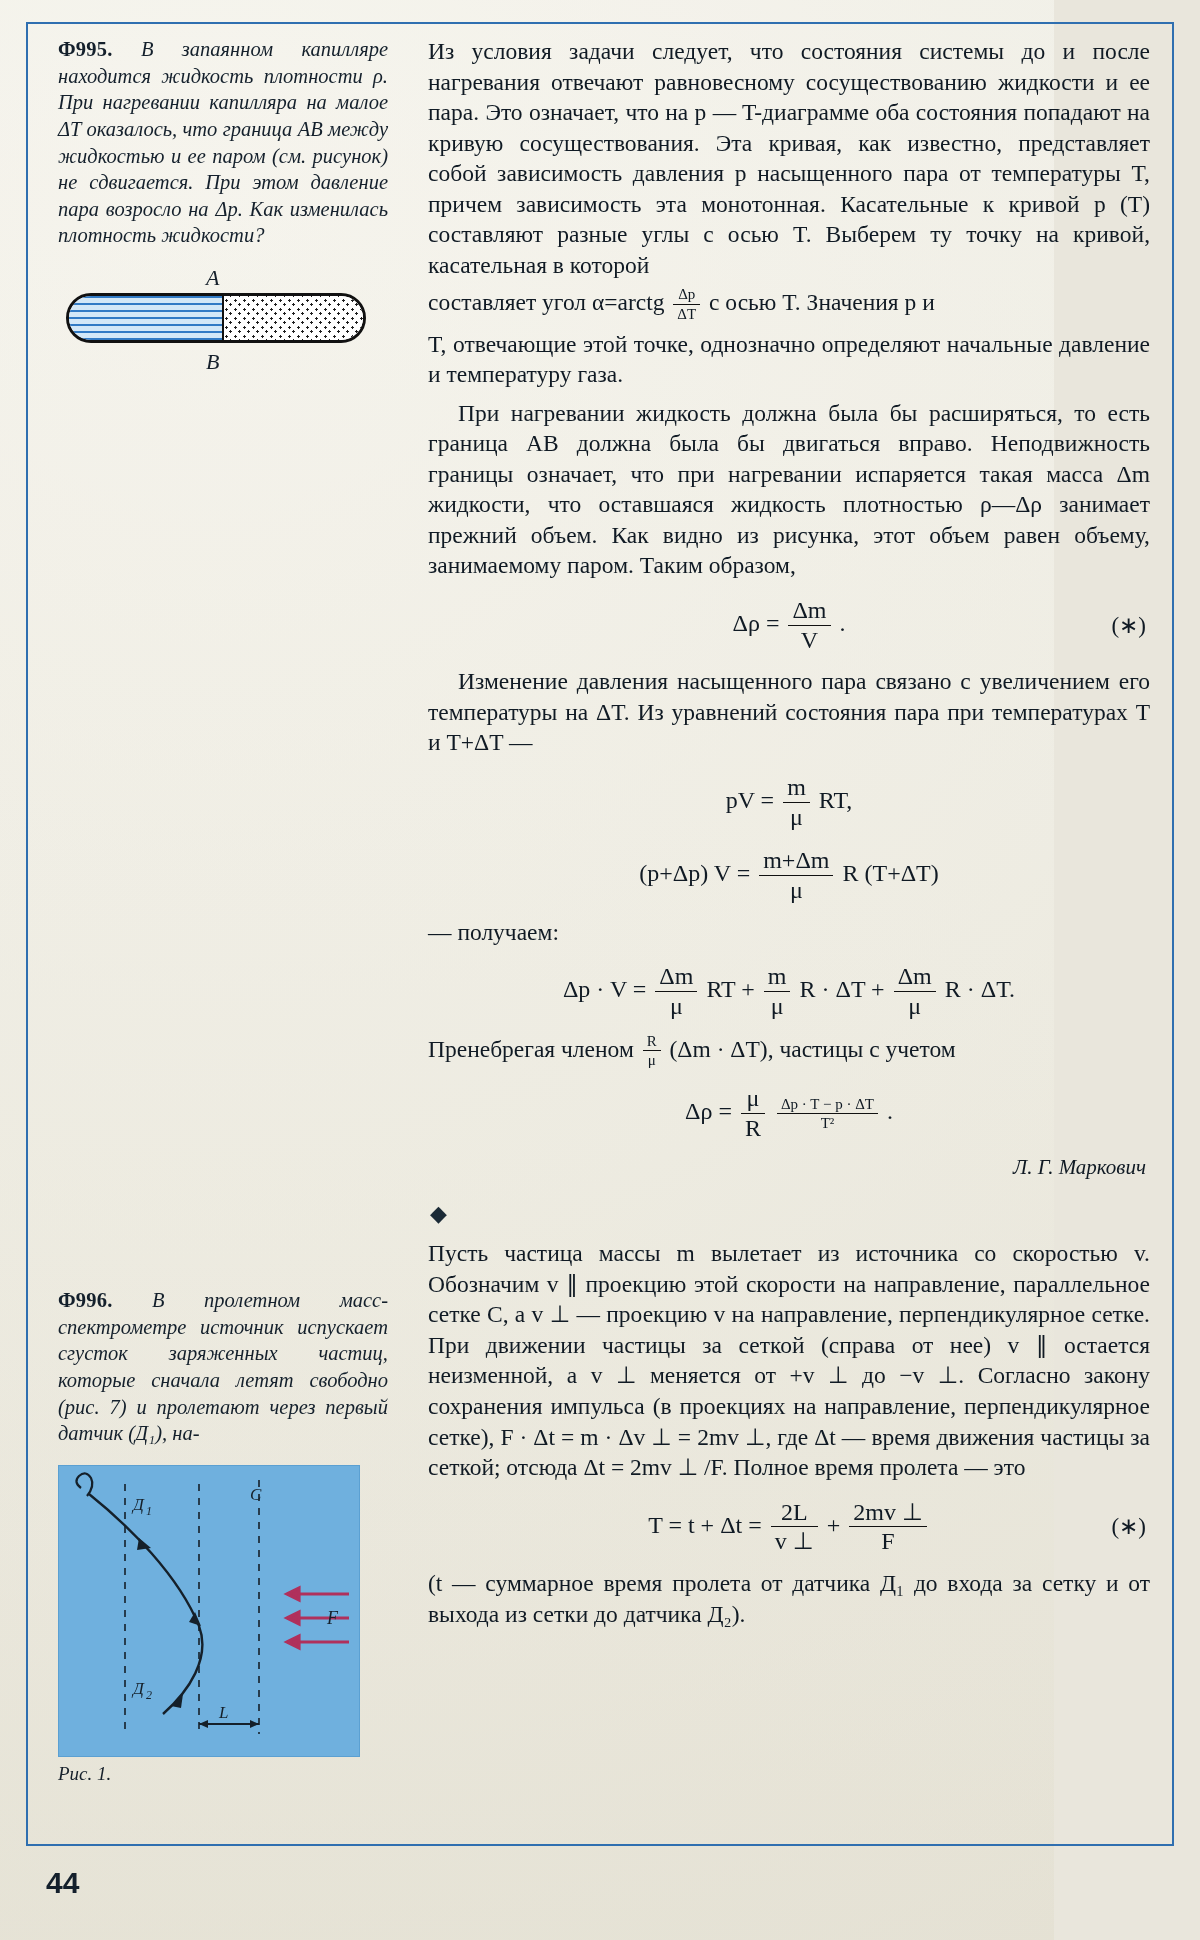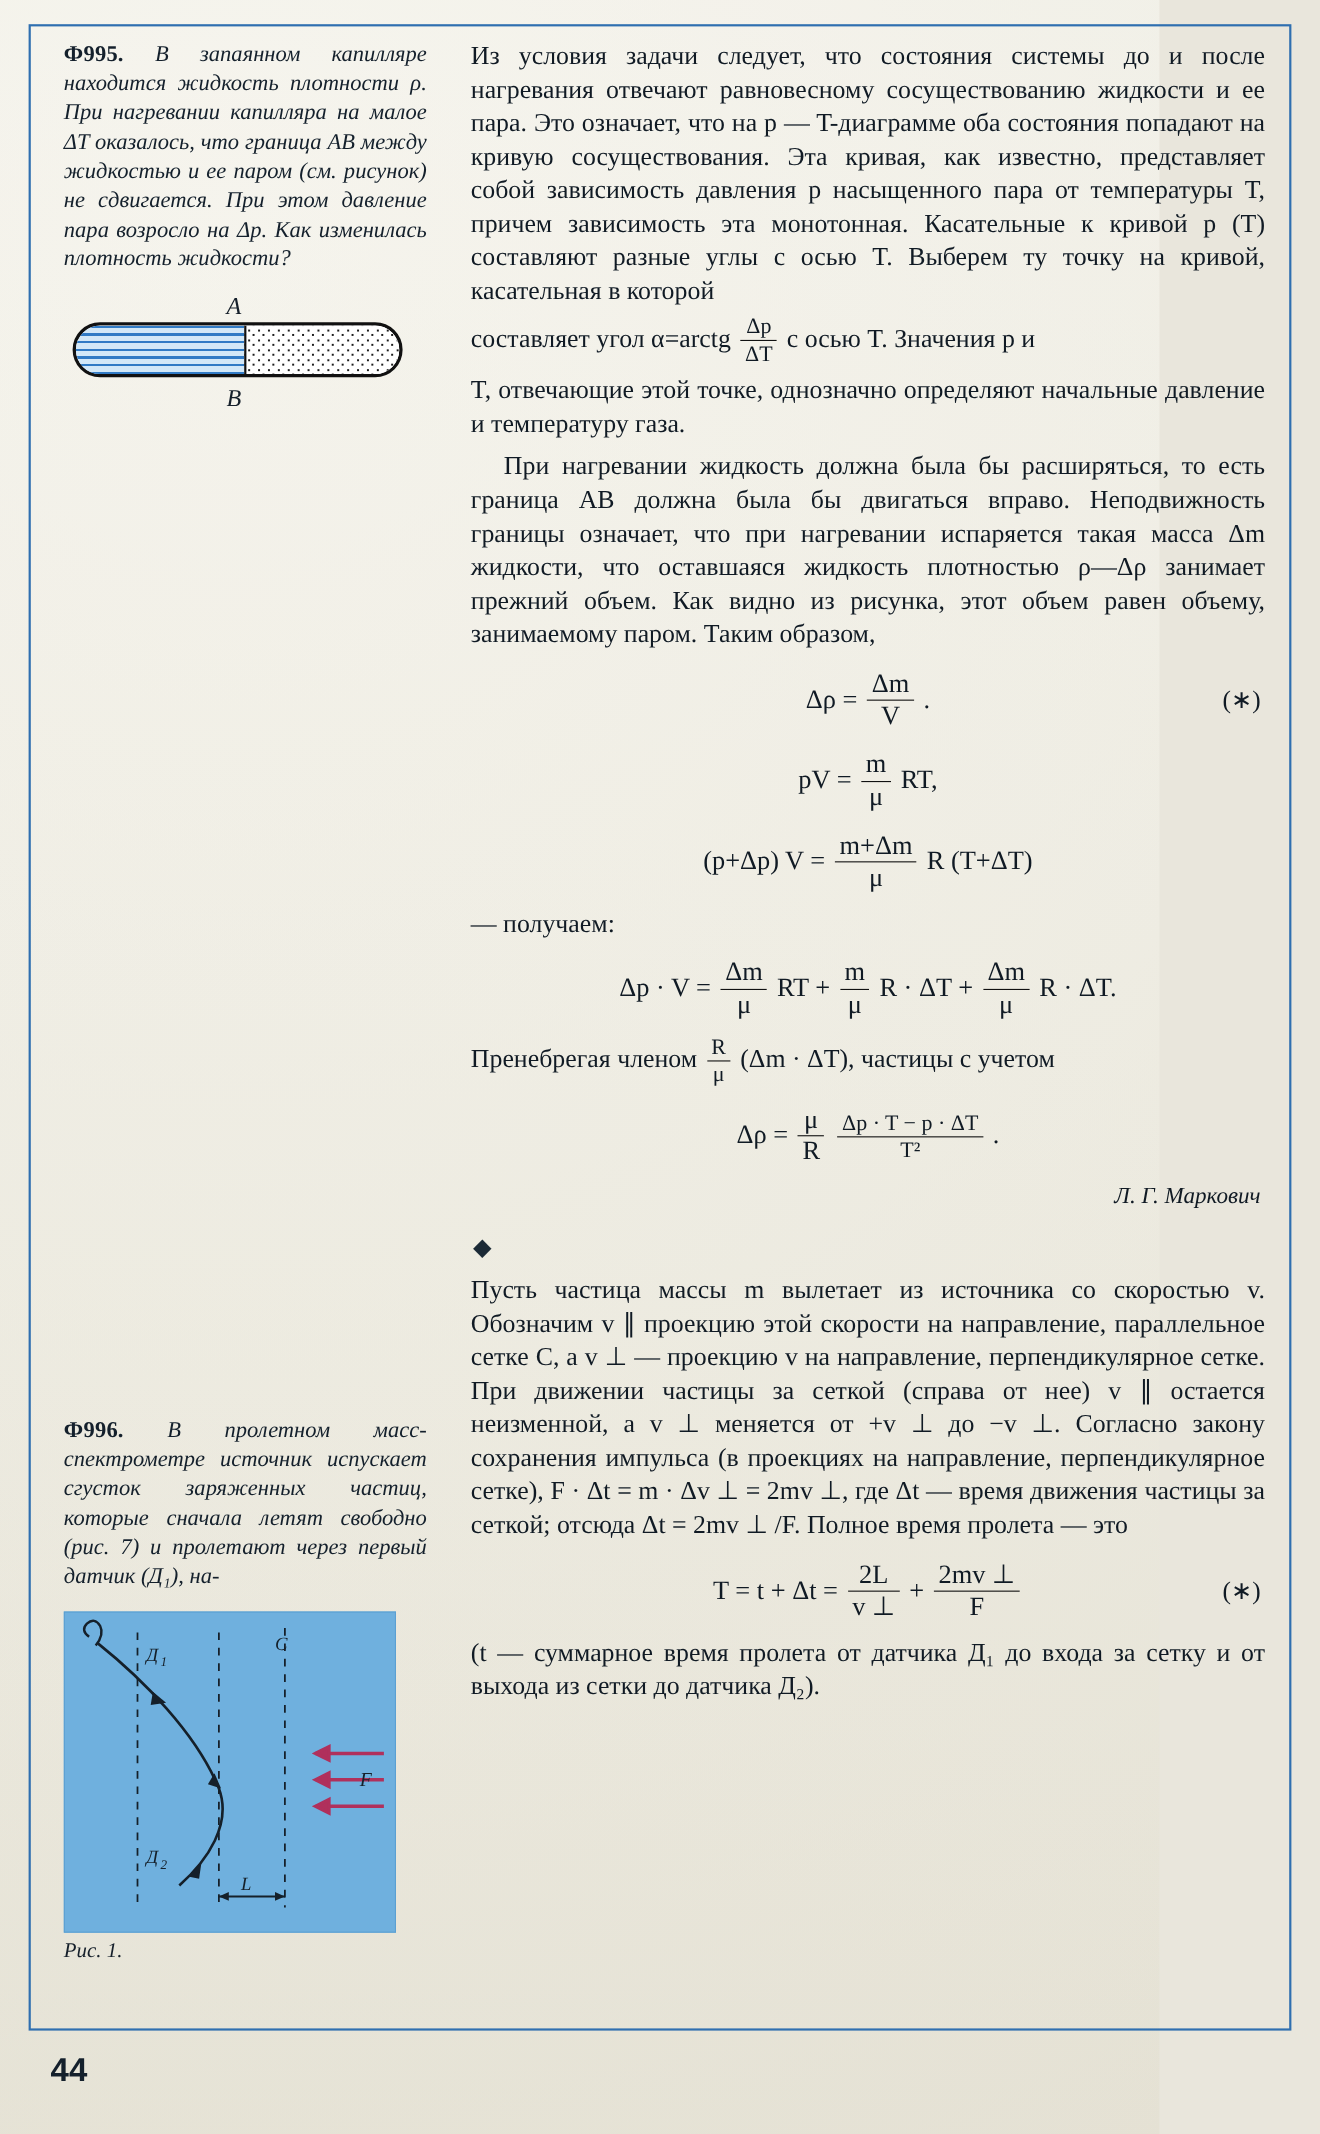--- a/index.html
+++ b/index.html
@@ -65,21 +65,21 @@
     font-size:23px;
   }
   .frac{
     display:inline-block;
     vertical-align:middle;
     text-align:center;
     margin:0 3px;
   }
   .frac .nu{ display:block; padding:0 4px; border-bottom:1.4px solid #111; line-height:1.15;}
   .frac .de{ display:block; padding:0 4px; line-height:1.2;}
-  .small-frac{ font-size:20px; }
+  .small-frac{ font-size:15px; }
   .sig{
     text-align:right;
     font-style:italic;
     font-size:21px;
     margin-top:6px;
     padding-right:4px;
   }
   .diamond{
     margin:18px 0 10px 2px;
     font-size:22px;
@@ -234,20 +234,21 @@
     <div class="eq">
       <span>Δρ =</span>
       <span class="frac">
         <span class="nu">Δm</span>
         <span class="de">V</span>
       </span>
       <span>.</span>
       <span class="star">(∗)</span>
     </div>
 
+    <p class="indent">Изменение давления насыщенного пара связано с увеличением его температуры на ΔT. Из уравнений состояния пара при температурах T и T+ΔT —</p>
 
     <div class="eq">
       <span>pV =</span>
       <span class="frac">
         <span class="nu">m</span>
         <span class="de">μ</span>
       </span>
       <span>RT,</span>
     </div>
 

